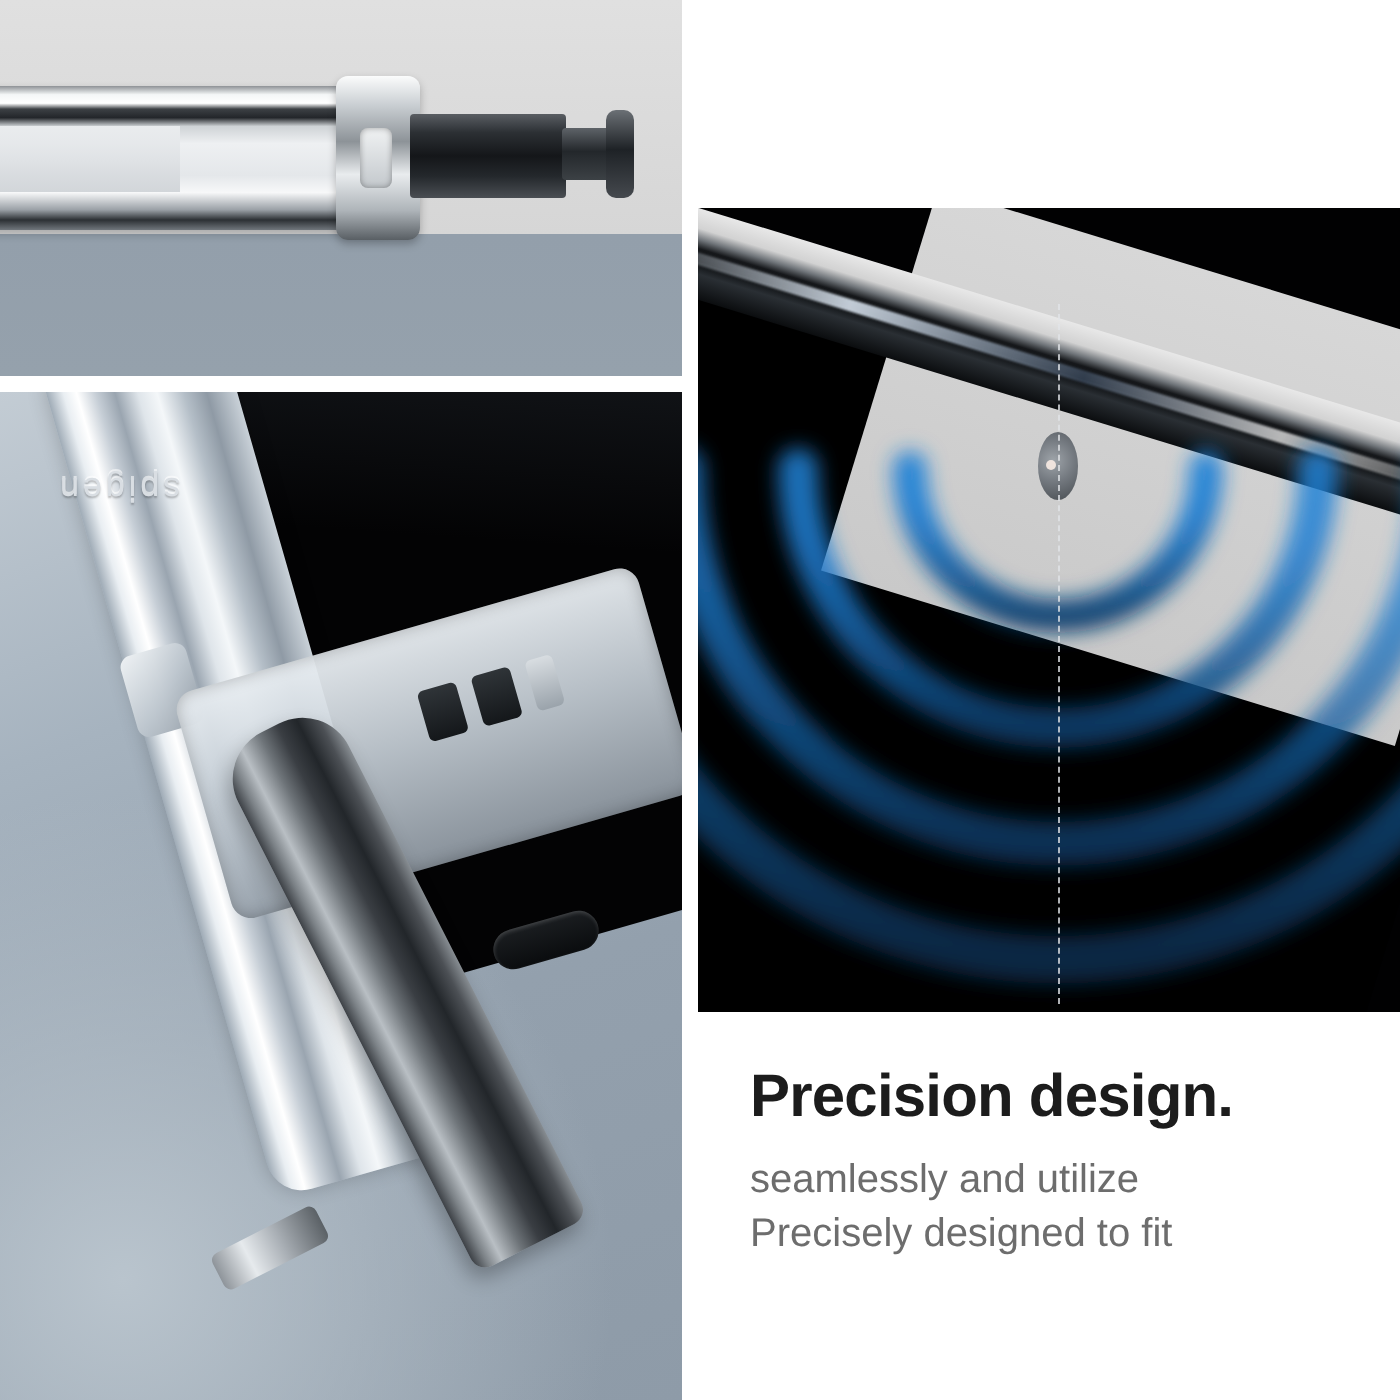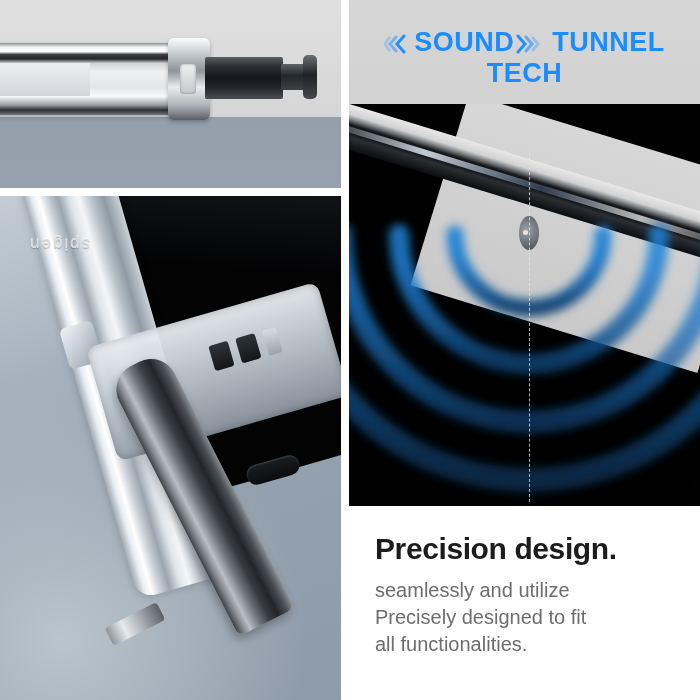--- a/index.html
+++ b/index.html
@@ -373,38 +373,20 @@
       <div class="sd-tray-slot s2"></div>
       <div class="sd-tray-slot s3"></div>
     </div>
     <div class="sd-port"></div>
 
     <div class="sd-pen"></div>
     <div class="sd-pen-collar"></div>
 
   </div>
 
-  <div class="panel-sound-header">
-    <div class="sh-headline">
-      <span class="sh-line sh-line-1"><span class="sh-wave"><svg width="30" height="22" viewBox="0 0 30 22" xmlns="http://www.w3.org/2000/svg">
-              <g fill="none" stroke="#1a8cff" stroke-width="3" stroke-linecap="round">
-                <path d="M20 3 L13 11 L20 19" opacity="0.95"></path>
-                <path d="M12 4 L6 11 L12 18" opacity="0.5"></path>
-                <path d="M5 5 L1 11 L5 17" opacity="0.25"></path>
-              </g>
-            </svg></span><span>SOUND</span><span class="sh-wave"><svg width="30" height="22" viewBox="0 0 30 22" xmlns="http://www.w3.org/2000/svg">
-              <g fill="none" stroke="#1a8cff" stroke-width="3" stroke-linecap="round">
-                <path d="M4 3 L11 11 L4 19" opacity="0.95"></path>
-                <path d="M12 4 L18 11 L12 18" opacity="0.6"></path>
-                <path d="M19 5 L24 11 L19 17" opacity="0.3"></path>
-              </g>
-            </svg></span> <span>TUNNEL</span></span>
-      <span class="sh-line sh-line-2">TECH</span>
-    </div>
-  </div>
 
   <div class="panel-sound-visual">
     <div class="sv-phone-body"></div>
     <div class="sv-screen-grey"></div>
     <div class="sv-glass"></div>
     <div class="sv-bezel-hl"></div>
 
     <svg class="sv-waves" viewBox="0 0 351 402" xmlns="http://www.w3.org/2000/svg">
       <defs>
         <radialGradient id="arcFade" cx="50%" cy="0%" r="100%">
@@ -427,17 +409,16 @@
     <div class="sv-speaker"></div>
     <div class="sv-speaker-dot"></div>
     <div class="sv-dashline"></div>
   </div>
 
   <div class="panel-copy">
     <h2 class="copy-title">Precision design.</h2>
     <p class="copy-body">
       <span>seamlessly and utilize</span>
       <span>Precisely designed to fit</span>
-      <span>all functionalities.</span>
     </p>
   </div>
 
 </div>
 
 </body></html>

